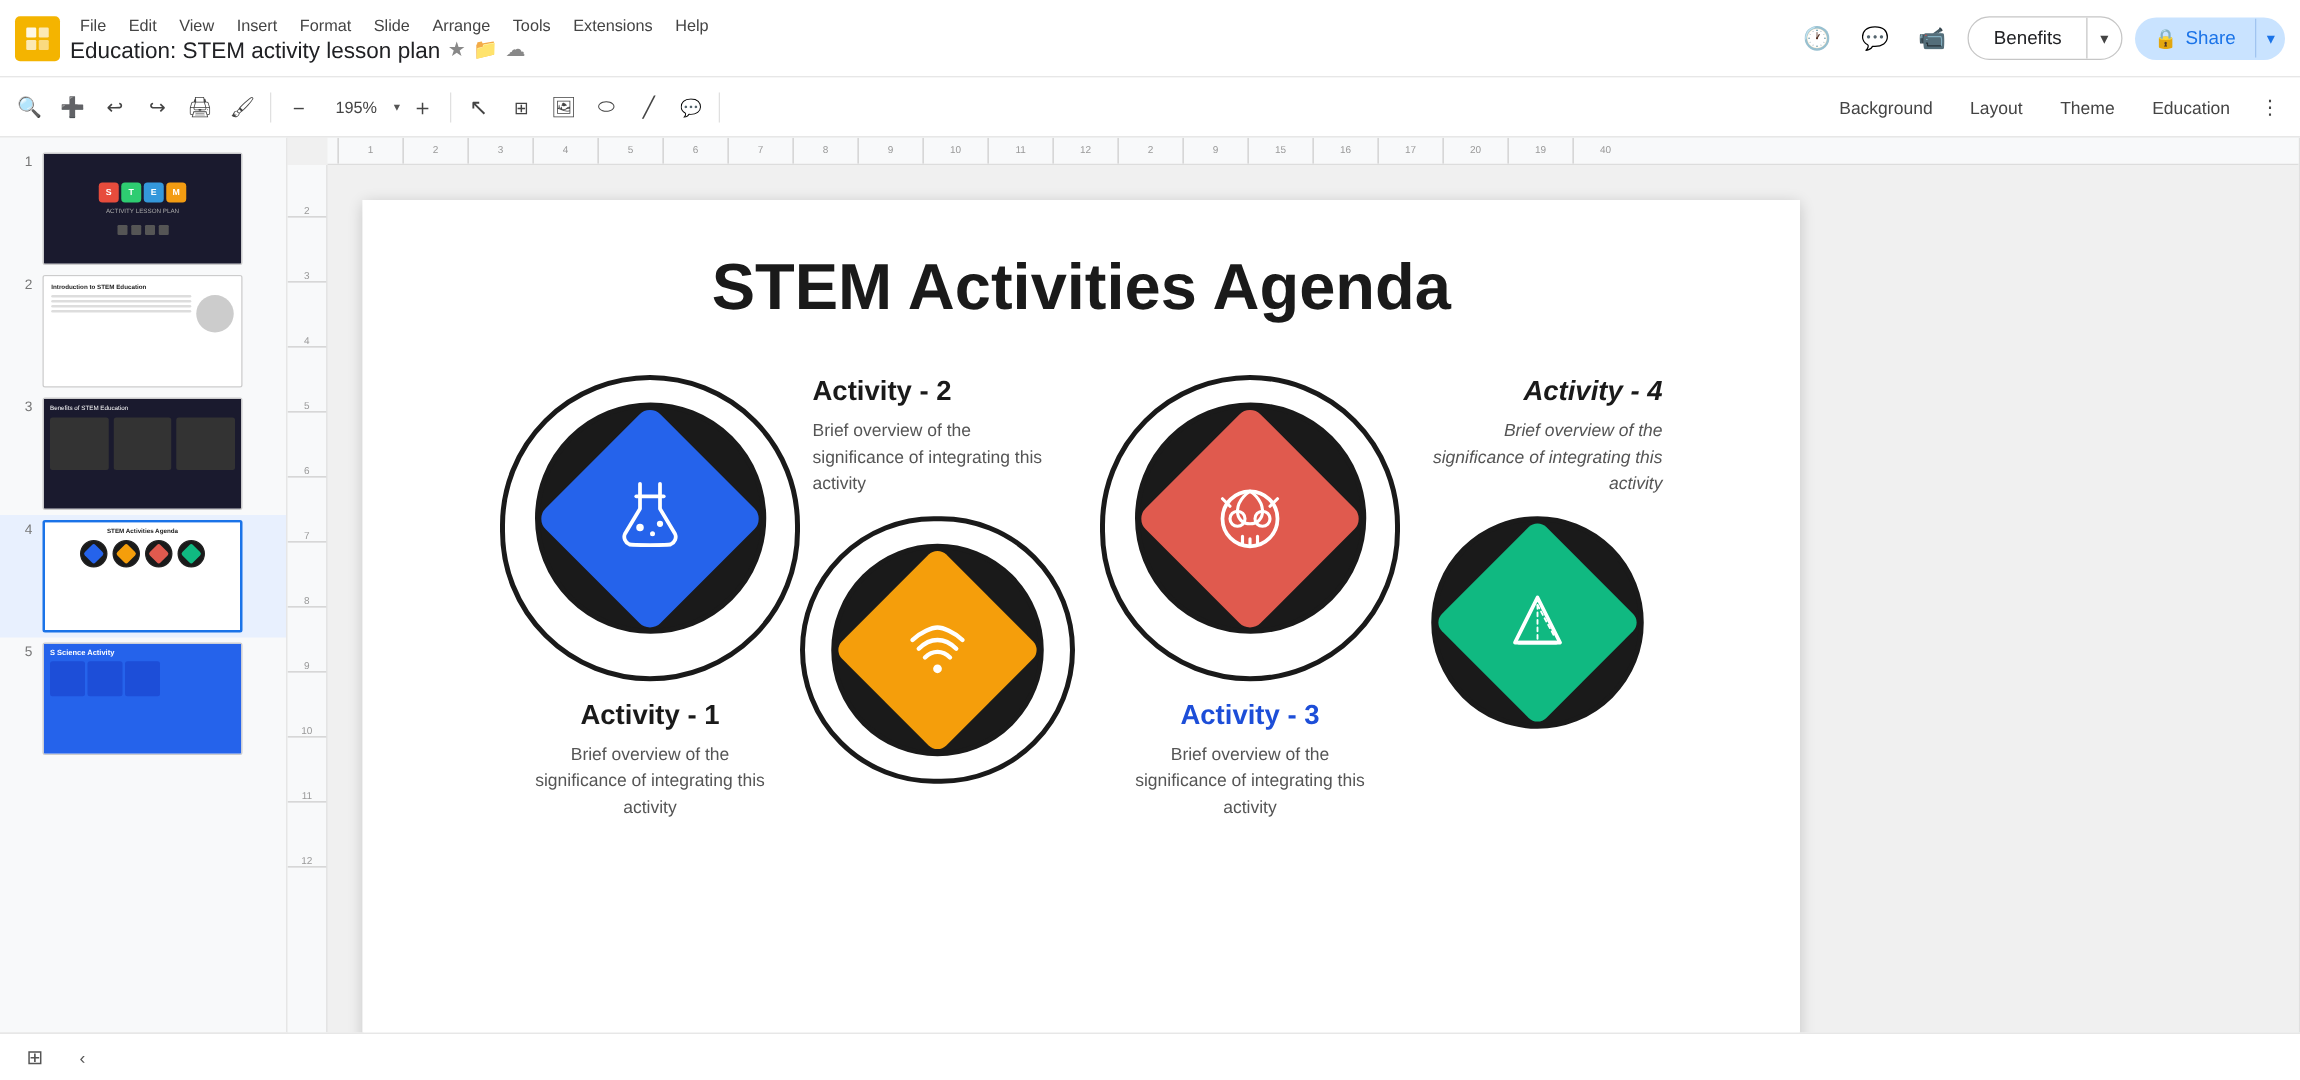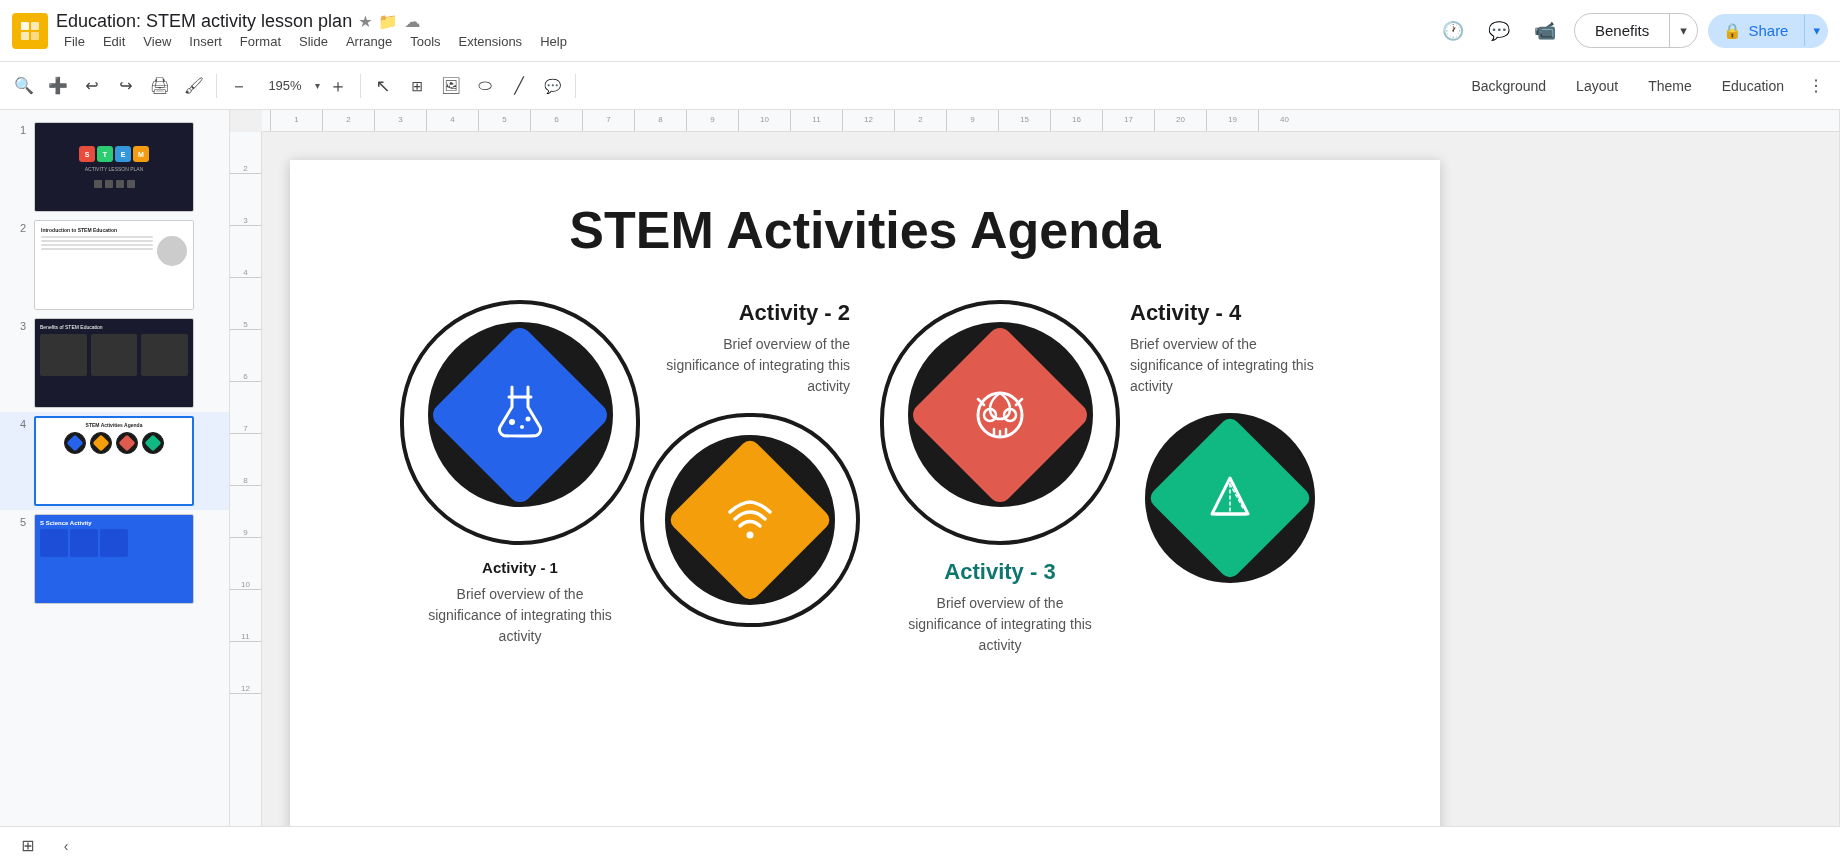--- a/index.html
+++ b/index.html
@@ -248,37 +248,37 @@
 <div id="title-bar">
   <div id="app-icon">
     <svg width="22" height="22" viewBox="0 0 22 22">
       <rect x="2" y="2" width="8" height="8" rx="1" fill="white" opacity="0.9"></rect>
       <rect x="12" y="2" width="8" height="8" rx="1" fill="white" opacity="0.7"></rect>
       <rect x="2" y="12" width="8" height="8" rx="1" fill="white" opacity="0.7"></rect>
       <rect x="12" y="12" width="8" height="8" rx="1" fill="white" opacity="0.5"></rect>
     </svg>
   </div>
   <div id="doc-title-area">
-    <div style="display:flex;align-items:center;gap:6px;">
-      <span id="doc-title" style="font-size:18px;font-weight:500;color:#202124;cursor:pointer;">Education: STEM activity lesson plan</span>
-      <span style="font-size:16px;color:#888;cursor:pointer;">★</span>
-      <span style="font-size:16px;color:#888;cursor:pointer;">📁</span>
-      <span style="font-size:16px;color:#888;cursor:pointer;">☁</span>
-    </div>
     <div id="doc-menu-bar">
       <span>File</span>
       <span>Edit</span>
       <span>View</span>
       <span>Insert</span>
       <span>Format</span>
       <span>Slide</span>
       <span>Arrange</span>
       <span>Tools</span>
       <span>Extensions</span>
       <span>Help</span>
+    </div>
+    <div style="display:flex;align-items:center;gap:6px;">
+      <span id="doc-title" style="font-size:18px;font-weight:500;color:#202124;cursor:pointer;">Education: STEM activity lesson plan</span>
+      <span style="font-size:16px;color:#888;cursor:pointer;">★</span>
+      <span style="font-size:16px;color:#888;cursor:pointer;">📁</span>
+      <span style="font-size:16px;color:#888;cursor:pointer;">☁</span>
     </div>
   </div>
   <div class="spacer"></div>
   <div id="header-right">
     <button class="icon-btn-round" title="Version history">🕐</button>
     <button class="icon-btn-round" title="Comments">💬</button>
     <button class="icon-btn-round" title="Present">📹</button>
     <div id="slideshow-btn-group">
       <button id="slideshow-main-btn">Benefits</button>
       <button id="slideshow-dropdown-btn">▾</button>
@@ -478,28 +478,28 @@
                     <circle cx="28" cy="43" r="3" fill="white"></circle>
                     <circle cx="38" cy="48" r="2" fill="white"></circle>
                     <circle cx="44" cy="40" r="2.5" fill="white"></circle>
                   </svg>
                 </div>
               </div>
               <div style="height:16px;"></div>
 
             </div>
             <div style="margin-top:14px;text-align:center;">
-              <div style="font-size:15px;font-weight:800;color:#1a1a1a;margin-bottom:8px;">Activity - 1</div>
+              <div style="font-size:22px;font-weight:800;color:#1a1a1a;margin-bottom:8px;">Activity - 1</div>
               <div style="font-size:14px;color:#555;line-height:1.5;max-width:200px;">Brief overview of the significance of integrating this activity</div>
             </div>
           </div>
 
           <div style="display:flex;flex-direction:column;align-items:center;margin: 0 10px;">
 
-            <div style="text-align:right;margin-bottom:16px;">
+            <div style="text-align:left;margin-bottom:16px;">
               <div style="font-size:22px;font-weight:800;color:#1a1a1a;margin-bottom:8px;">Activity - 2</div>
               <div style="font-size:14px;color:#555;line-height:1.5;max-width:200px;">Brief overview of the significance of integrating this activity</div>
             </div>
 
             <div style="border:4px solid #1a1a1a;border-radius:120px;padding:18px;display:flex;flex-direction:column;align-items:center;width:220px;background:white;">
               <div style="width:170px;height:170px;border-radius:50%;border:4px solid #1a1a1a;background:#1a1a1a;display:flex;align-items:center;justify-content:center;">
                 <div style="width:118px;height:118px;background:#F59E0B;transform:rotate(45deg);border-radius:10px;display:flex;align-items:center;justify-content:center;">
                   <svg style="transform:rotate(-45deg);width:60px;height:60px;" viewBox="0 0 60 60" fill="none" xmlns="http://www.w3.org/2000/svg">
                     <path d="M10 22C16.6 15.4 25.8 12 30 12C34.2 12 43.4 15.4 50 22" stroke="white" stroke-width="3.5" stroke-linecap="round" fill="none"></path>
                     <path d="M15 29C19.4 24.6 24.5 22 30 22C35.5 22 40.6 24.6 45 29" stroke="white" stroke-width="3.5" stroke-linecap="round" fill="none"></path>
@@ -524,28 +524,28 @@
                     <circle cx="46" cy="36" r="6" stroke="white" stroke-width="2.5" fill="none"></circle>
                     <path d="M30 50 L30 56 M36 52 L36 57 M42 50 L42 56" stroke="white" stroke-width="2.5" stroke-linecap="round"></path>
                     <path d="M20 26 L14 20 M52 26 L58 20" stroke="white" stroke-width="2.5" stroke-linecap="round"></path>
                   </svg>
                 </div>
               </div>
               <div style="height:16px;"></div>
             </div>
 
             <div style="margin-top:14px;text-align:center;">
-              <div style="font-size:22px;font-weight:800;color:#0f766e;margin-bottom:8px;">Activity - 3</div>
+              <div style="font-size:22px;font-weight:800;color:#1d4ed8;margin-bottom:8px;">Activity - 3</div>
               <div style="font-size:14px;color:#555;line-height:1.5;max-width:200px;">Brief overview of the significance of integrating this activity</div>
             </div>
           </div>
 
           <div style="display:flex;flex-direction:column;align-items:center;margin-left:10px;">
 
-            <div style="text-align:left;margin-bottom:16px;">
+            <div style="text-align:right;margin-bottom:16px;font-style:italic;">
               <div style="font-size:22px;font-weight:800;color:#1a1a1a;margin-bottom:8px;">Activity - 4</div>
               <div style="font-size:14px;color:#555;line-height:1.5;max-width:200px;">Brief overview of the significance of integrating this activity</div>
             </div>
 
             <div style="width:170px;height:170px;border-radius:50%;border:4px solid #1a1a1a;background:#1a1a1a;display:flex;align-items:center;justify-content:center;">
               <div style="width:118px;height:118px;background:#10B981;transform:rotate(45deg);border-radius:10px;display:flex;align-items:center;justify-content:center;">
                 <svg style="transform:rotate(-45deg);width:60px;height:60px;" viewBox="0 0 60 60" fill="none" xmlns="http://www.w3.org/2000/svg">
                   <path d="M30 10 L48 46 L12 46 Z" stroke="white" stroke-width="3" stroke-linecap="round" stroke-linejoin="round" fill="none"></path>
                   <path d="M15 46 L45 46" stroke="white" stroke-width="3" stroke-linecap="round"></path>
                   <path d="M30 16 L44 42" stroke="white" stroke-width="1.5" stroke-linecap="round" stroke-dasharray="3 3"></path>

